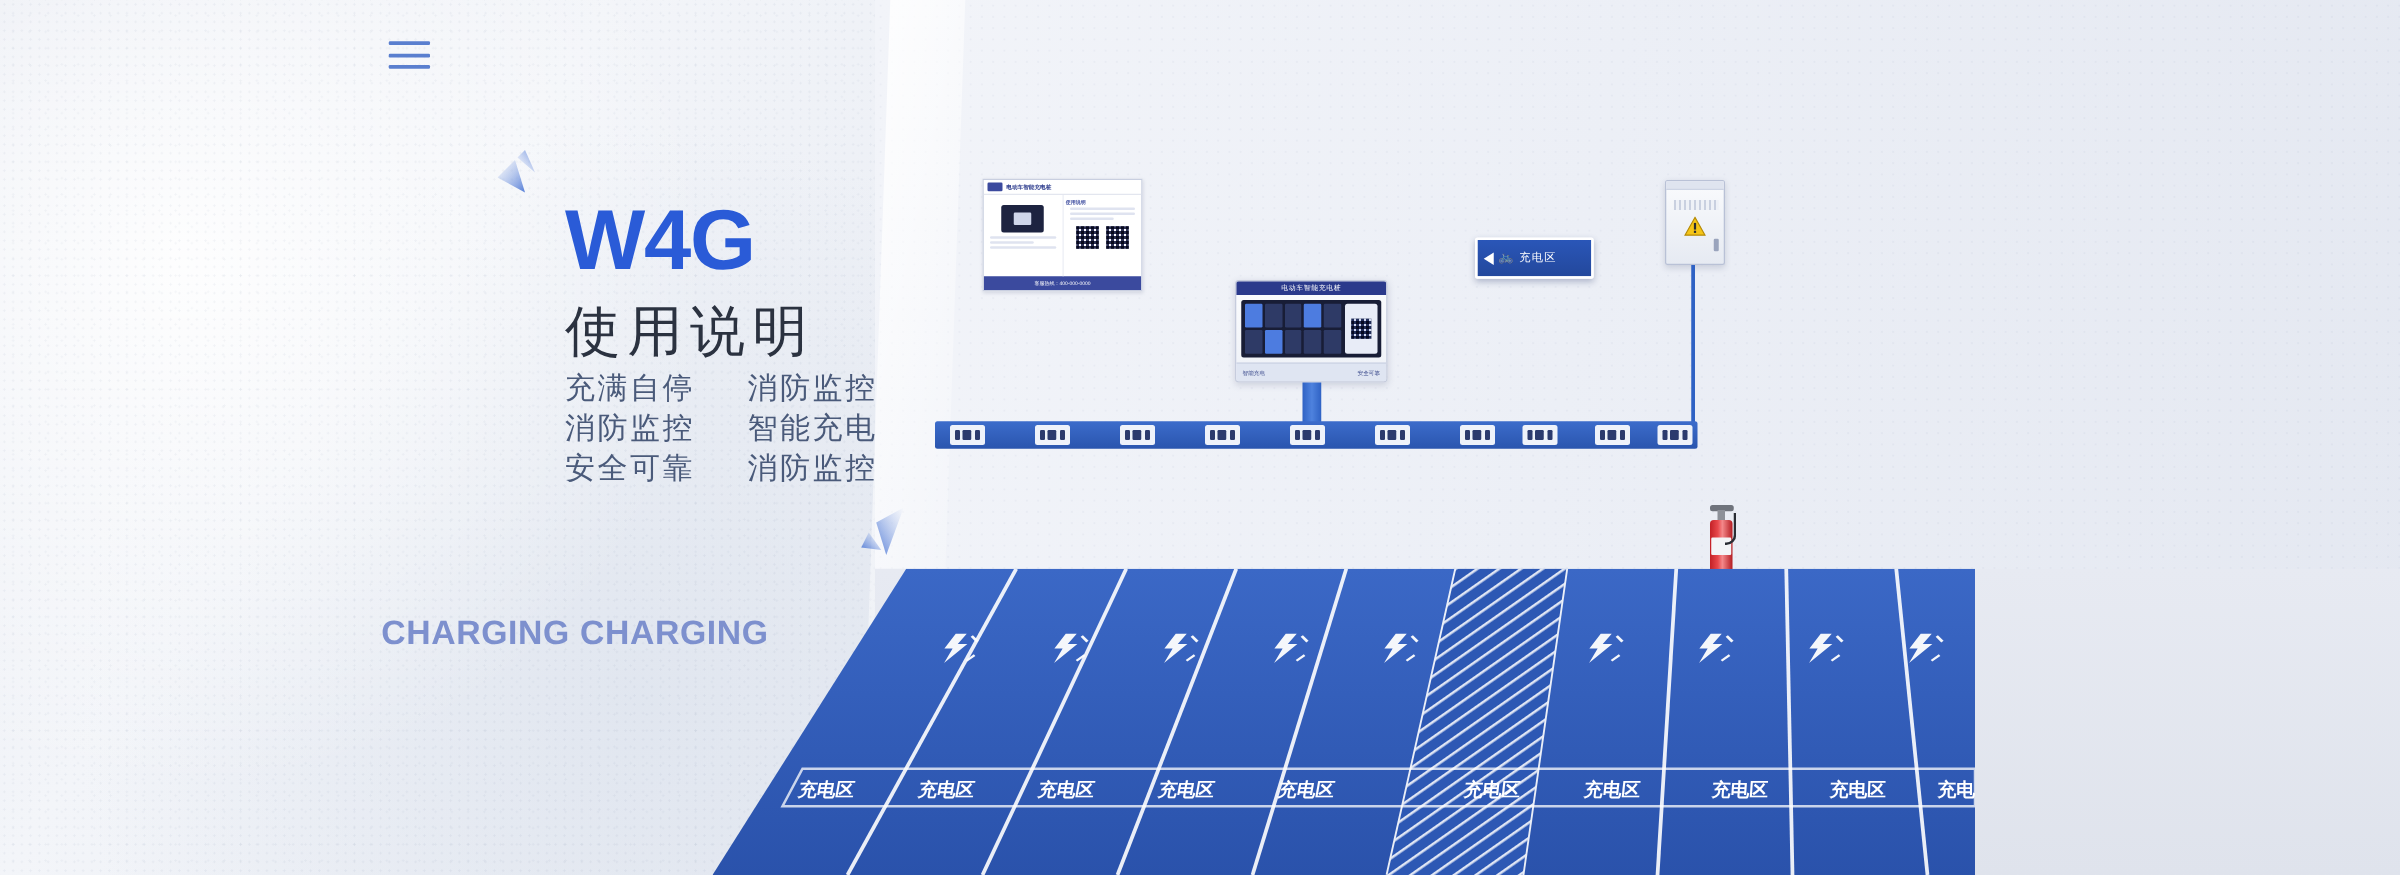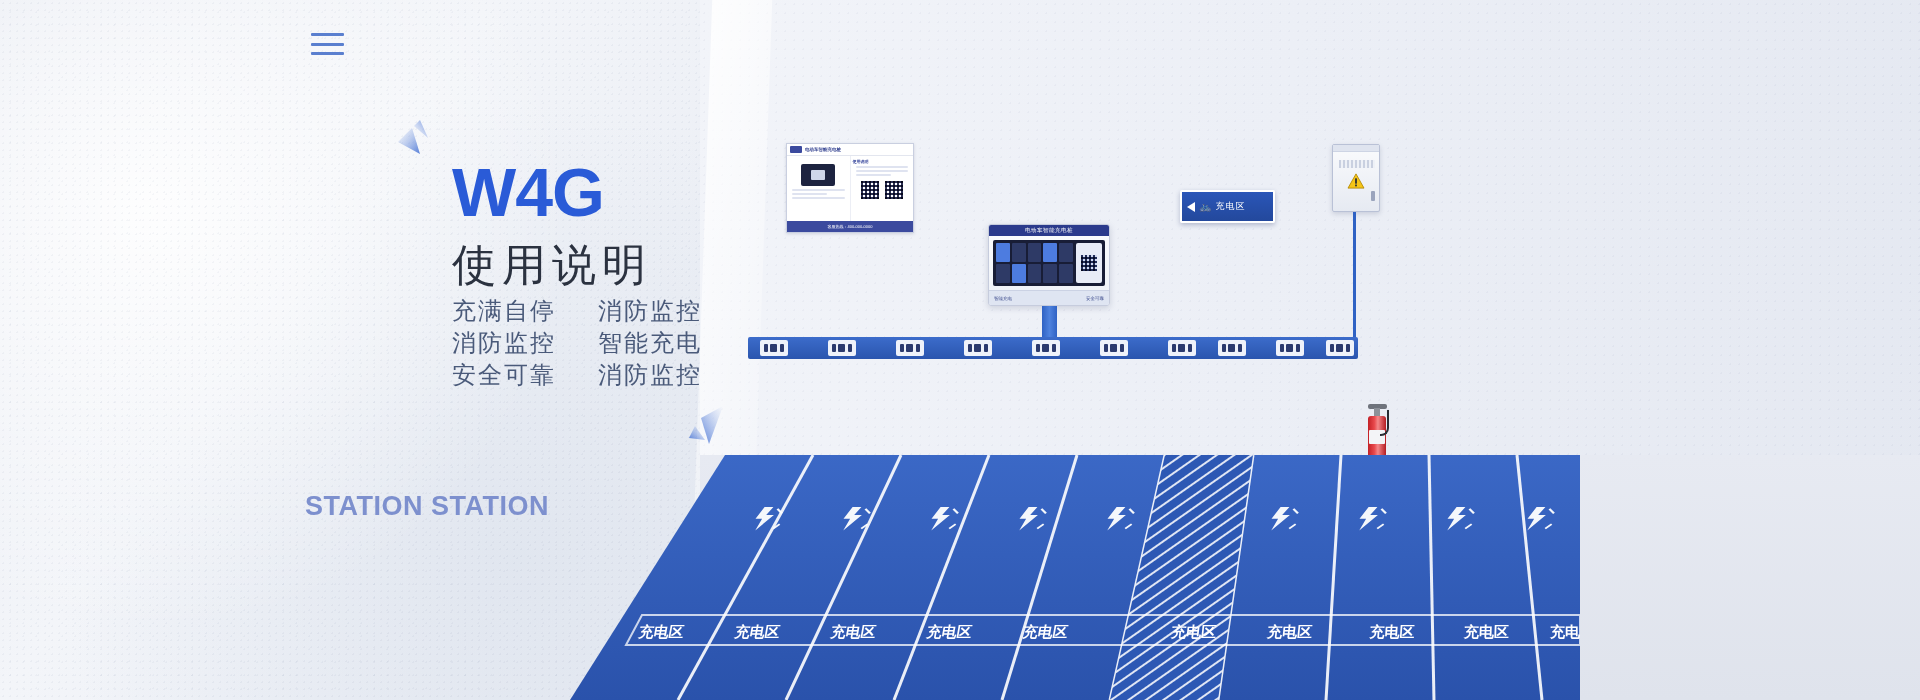--- a/index.html
+++ b/index.html
@@ -321,21 +321,21 @@
       <span class="feat-col1">消防监控</span>
       <span>智能充电</span>
     </div>
     <div class="feat-row">
       <span class="feat-col1">安全可靠</span>
       <span>消防监控</span>
     </div>
   </div>
 
   <div class="en-title">
-    <div>STATION STATION</div>
+    <div>CHARGING CHARGING</div>
   </div>
 
   <div class="poster">
     <div class="p-head">
       <div class="p-logo"></div>
       <div class="p-title">电动车智能充电桩</div>
     </div>
     <div class="p-body">
       <div class="p-col p-left">
         <div class="p-device">

